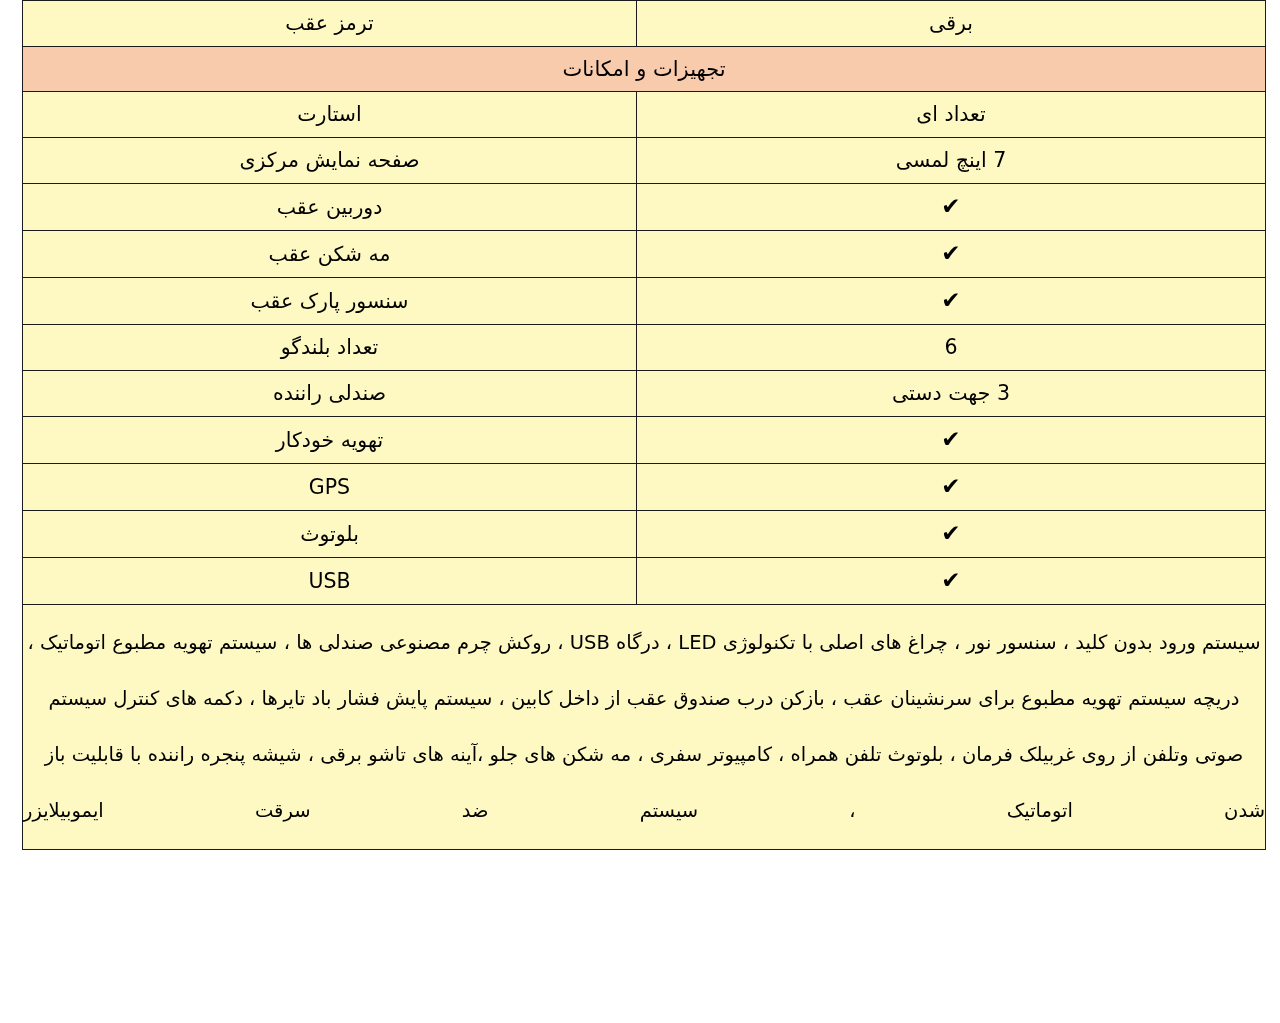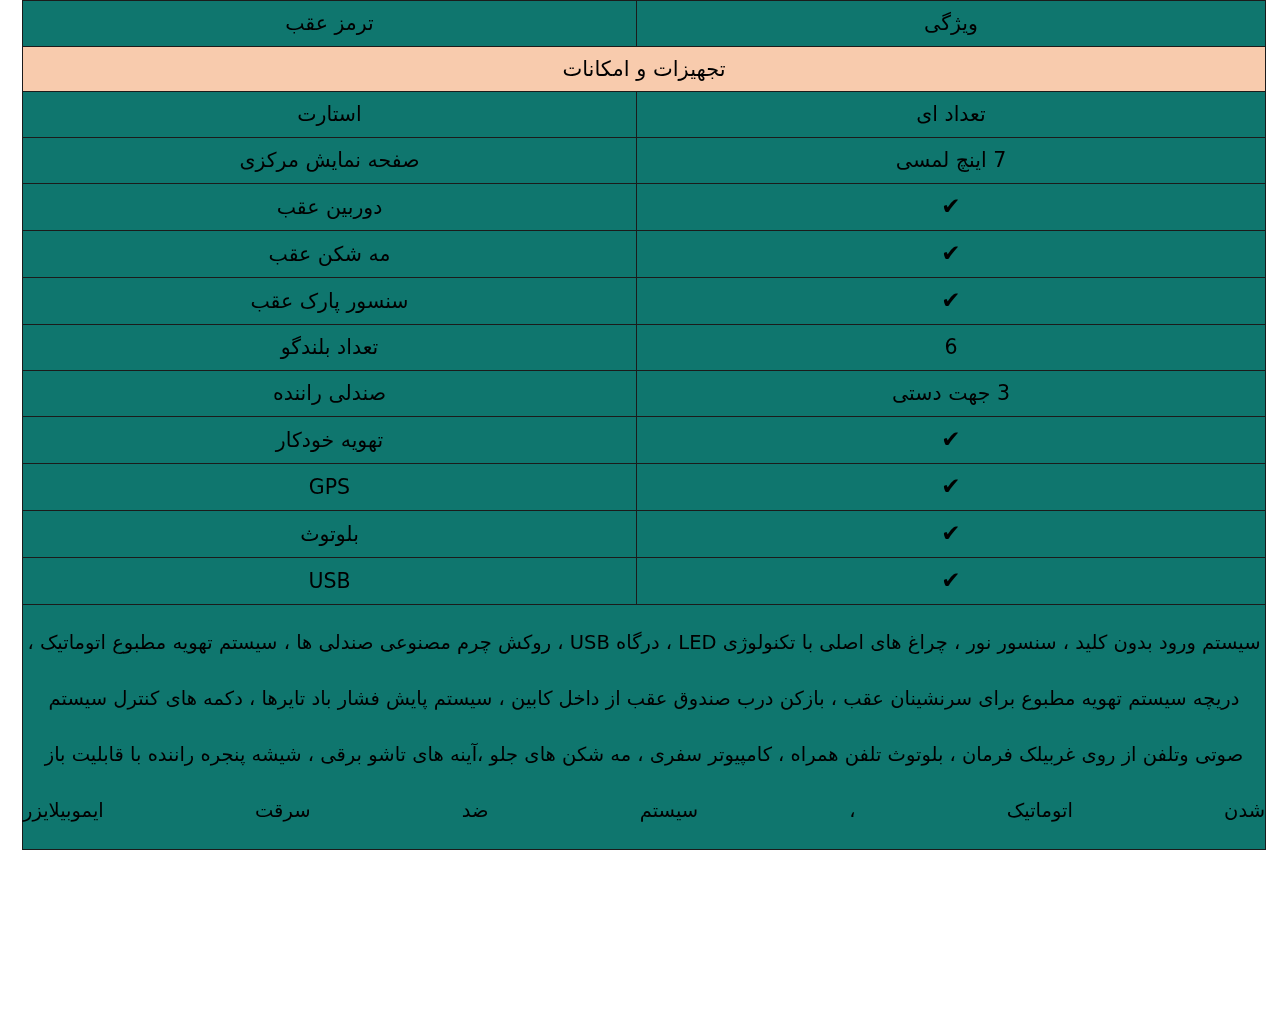--- a/index.html
+++ b/index.html
@@ -31,21 +31,21 @@
     border-collapse: collapse;
     table-layout: fixed;
     direction: rtl;
   }
 
   .spec-table td {
     border: 1.6px solid #1b1b1b;
     padding: 0;
     vertical-align: middle;
     text-align: center;
-    background: #0f766e;
+    background: #fef9c3;
   }
 
   
   col.col-label { width: 614px; }
   col.col-value { width: 629px; }
 
   .row-cell {
     height: 45px;
     font-size: 20.5px;
     line-height: 45px;
@@ -122,21 +122,21 @@
 
 <div class="page">
   <table class="spec-table">
     <colgroup>
       <col class="col-value">
       <col class="col-label">
     </colgroup>
     <tbody>
 
       <tr>
-        <td class="row-cell value-cell">ویژگی</td>
+        <td class="row-cell value-cell">برقی</td>
         <td class="row-cell label-cell">ترمز عقب</td>
       </tr>
 
       <tr class="section-row">
         <td colspan="2">تجهیزات و امکانات</td>
       </tr>
 
       <tr>
         <td class="row-cell value-cell">تعداد ای</td>
         <td class="row-cell label-cell">استارت</td>

